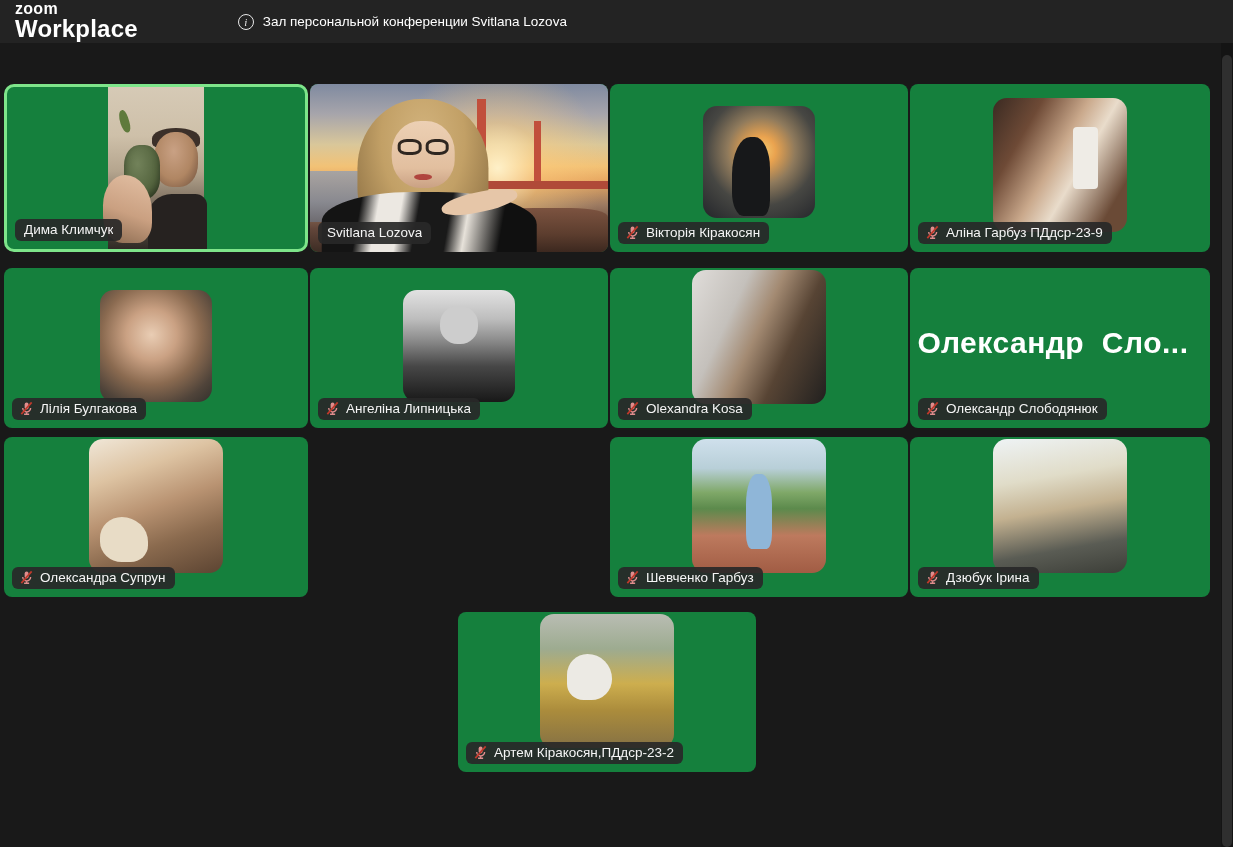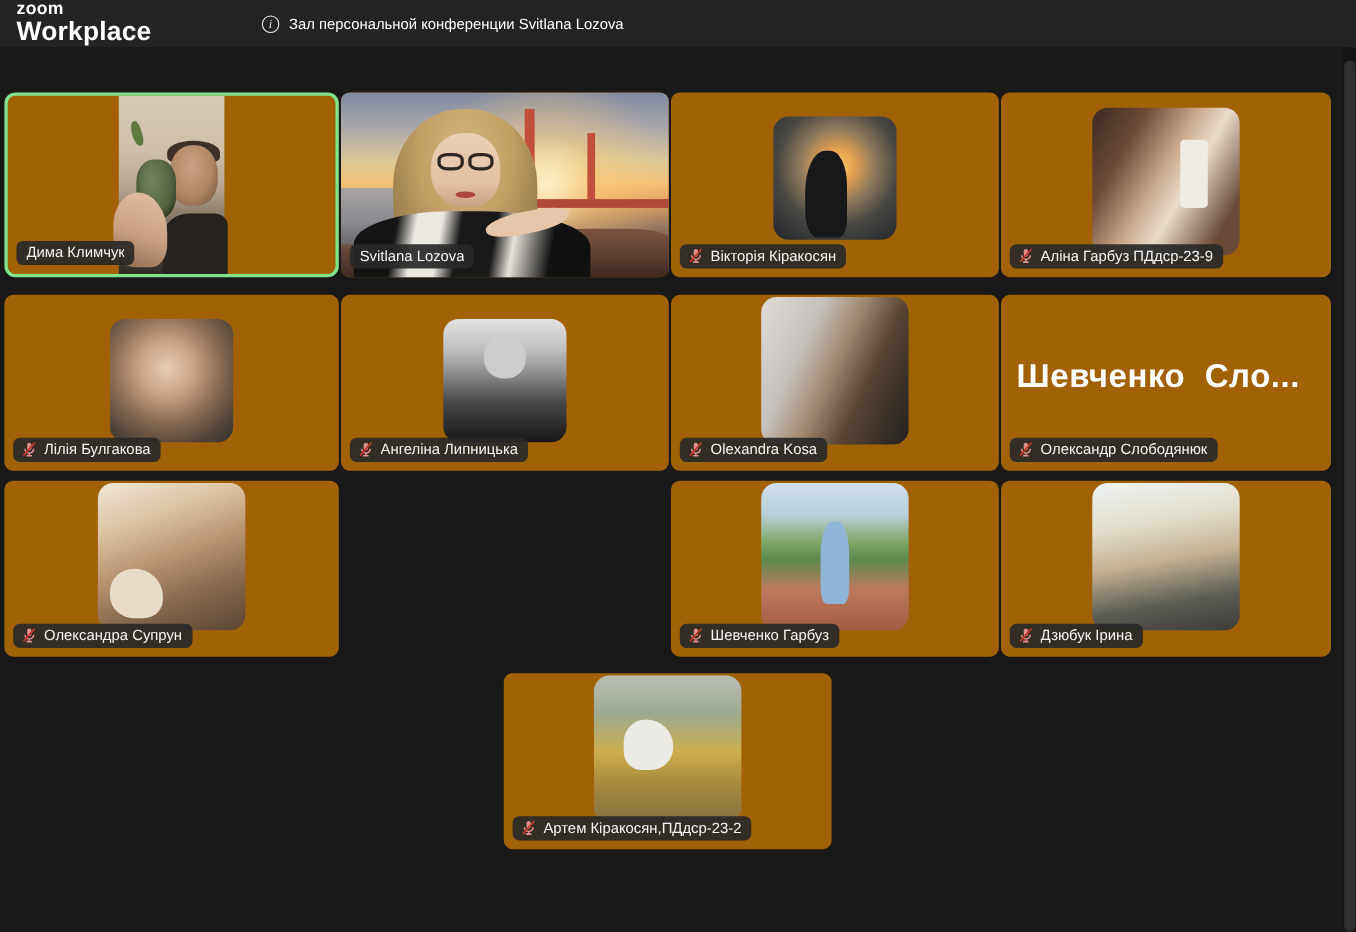--- a/index.html
+++ b/index.html
@@ -13,21 +13,21 @@
   .logo .l1 { font-size:16px; font-weight:bold; letter-spacing:.3px; }
   .logo .l2 { font-size:24px; font-weight:bold; letter-spacing:.2px; }
   .title-wrap { display:flex; align-items:center; margin-left:100px; gap:9px; }
   .info-icon { width:16px; height:16px; border:1.4px solid #e8e8e8; border-radius:50%;
     color:#e8e8e8; font-size:11px; display:flex; align-items:center; justify-content:center;
     font-family:"Liberation Serif", serif; font-style:italic; }
   .meeting-title { color:#fff; font-size:13.5px; }
 
   
   .stage { position:absolute; left:0; top:43px; width:1233px; height:804px; background:#191919; }
-  .tile { position:absolute; background:#a16207; border-radius:8px; overflow:hidden; }
+  .tile { position:absolute; background:#15803d; border-radius:8px; overflow:hidden; }
   .tile.active { border:3px solid #7ee58a; border-radius:10px; }
 
   .name-label { position:absolute; left:8px; bottom:8px; display:flex; align-items:center;
     gap:6px; background:rgba(40,40,40,.92); border-radius:6px; padding:3px 9px 4px 7px;
     max-width:88%; z-index:5; }
   .name-label.no-icon { padding-left:9px; }
   .name-label span { color:#f5f5f5; font-size:13.5px; white-space:nowrap; overflow:hidden; }
   .mic-muted { width:15px; height:15px; flex:0 0 auto; }
 
   .avatar { position:absolute; left:50%; transform:translateX(-50%); top:22px;
@@ -225,21 +225,21 @@
     <div class="avatar av-kosa" style="width:134px;height:134px;top:2px;overflow:hidden;"></div>
     <div class="name-label">
       <svg class="mic-muted" viewBox="0 0 16 16">
           <use href="#micmuted"></use>
         </svg>
       <span>Olexandra Kosa</span>
     </div>
   </div>
 
   <div class="tile" style="left:910px; top:225px; width:300px; height:160px;">
-    <div class="big-name">Шевченко  Сло...</div>
+    <div class="big-name">Олександр  Сло...</div>
     <div class="name-label">
       <svg class="mic-muted" viewBox="0 0 16 16">
           <use href="#micmuted"></use>
         </svg>
       <span>Олександр Слободянюк</span>
     </div>
   </div>
 
   <div class="tile" style="left:4px; top:394px; width:304px; height:160px;">
     <div class="avatar av-suprun" style="width:134px;height:134px;top:2px;overflow:hidden;"></div>

